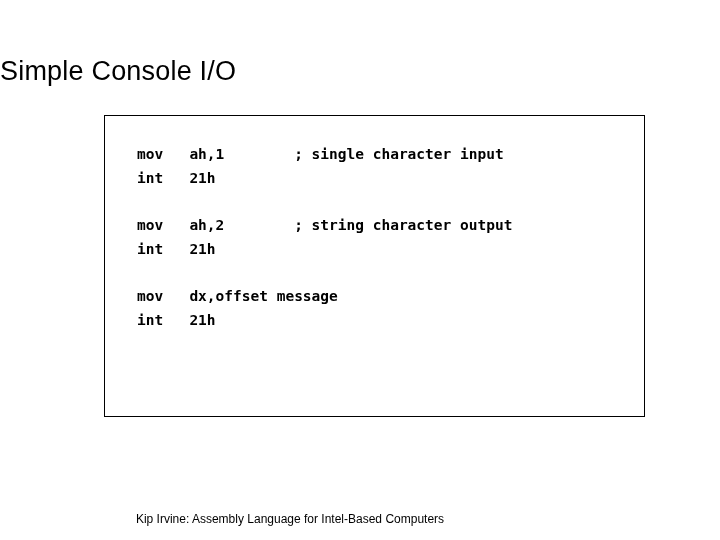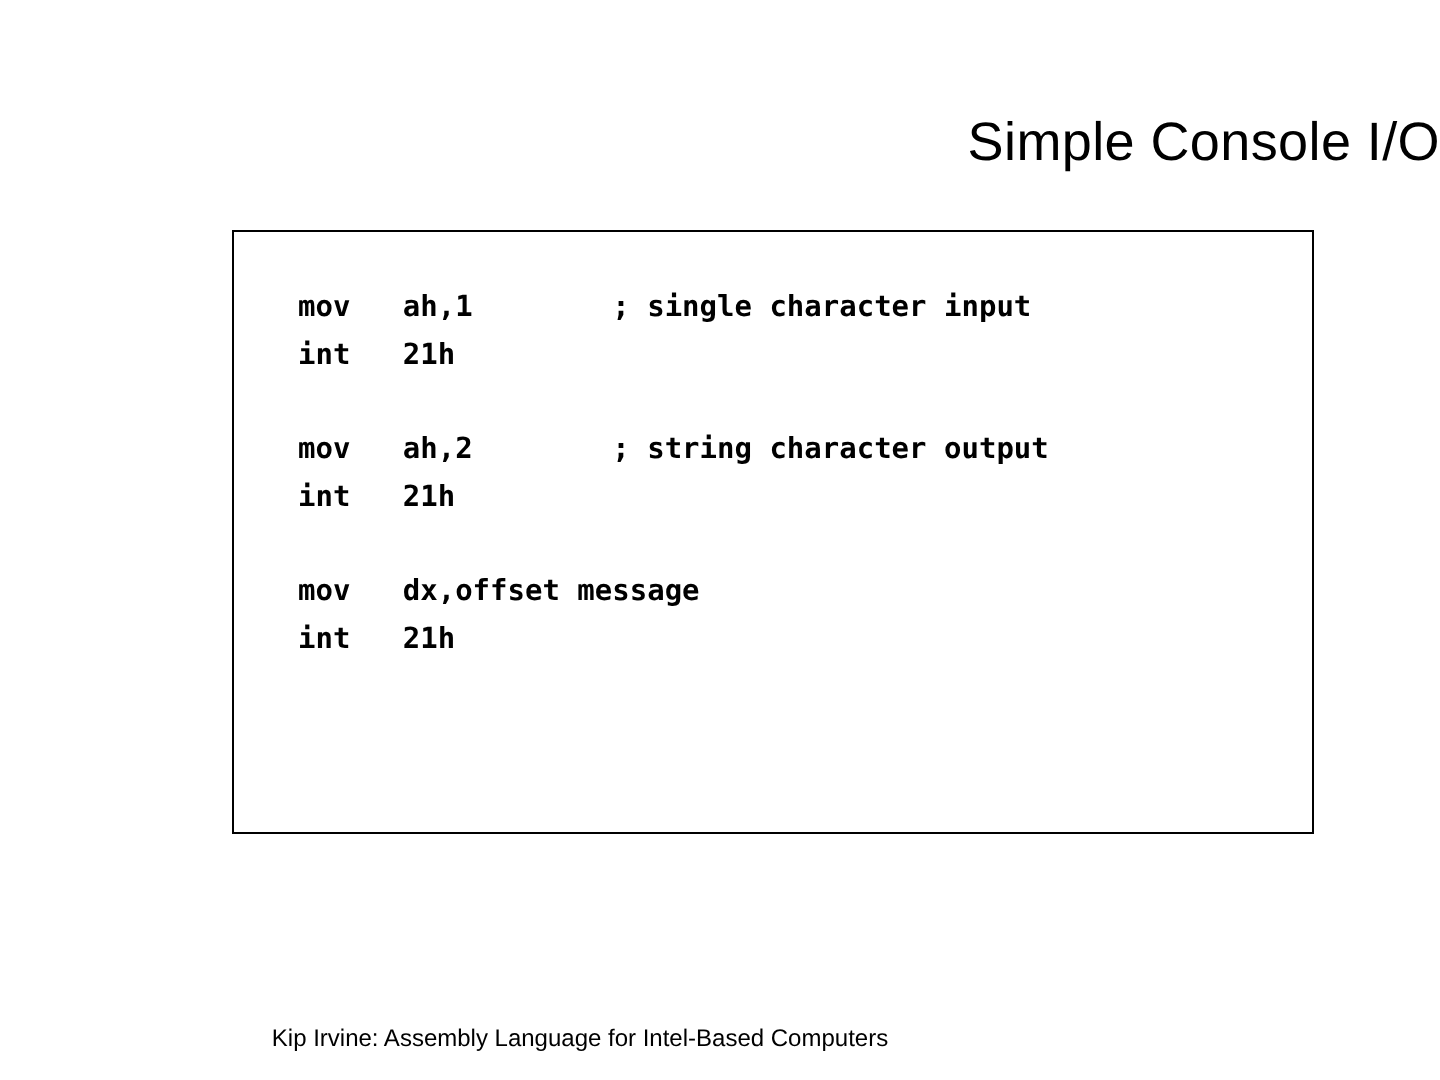--- a/index.html
+++ b/index.html
@@ -13,29 +13,29 @@
     font-family: "Liberation Sans", sans-serif;
     color: #000000;
     overflow: hidden;
     position: relative;
   }
   .slide-title {
     position: absolute;
     top: 38px;
     left: 0;
     width: 720px;
-    text-align: right;
+    text-align: left;
     font-size: 27px;
     font-weight: normal;
     letter-spacing: 0.2px;
     color: #000000;
   }
   .code-box {
     position: absolute;
-    left: 116px;
+    left: 104px;
     top: 115px;
     width: 541px;
     height: 302px;
     border: 1px solid #000000;
     box-sizing: border-box;
     background: #ffffff;
   }
   .code-inner {
     position: absolute;
     left: 32px;

